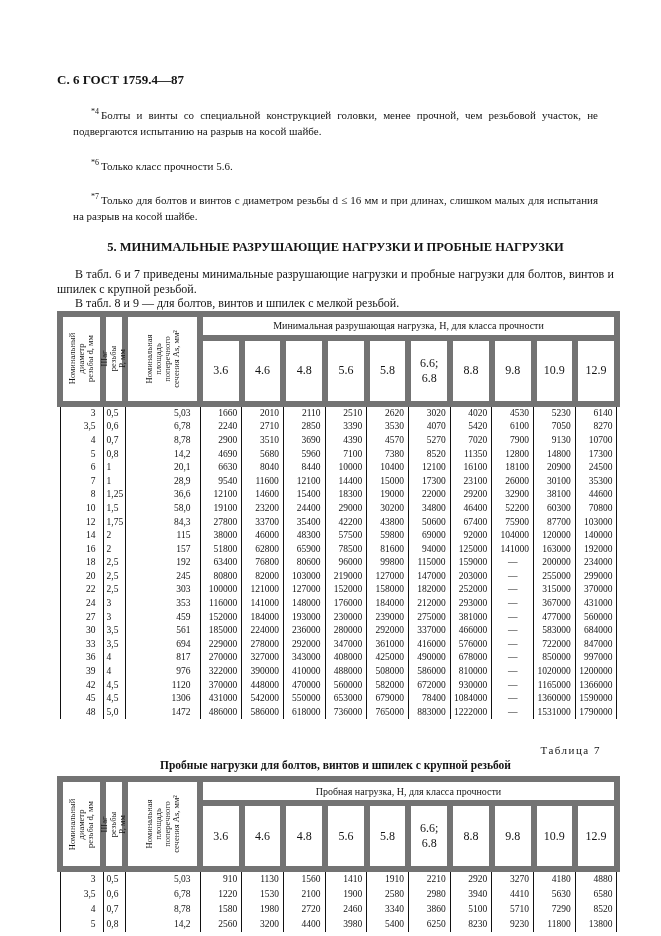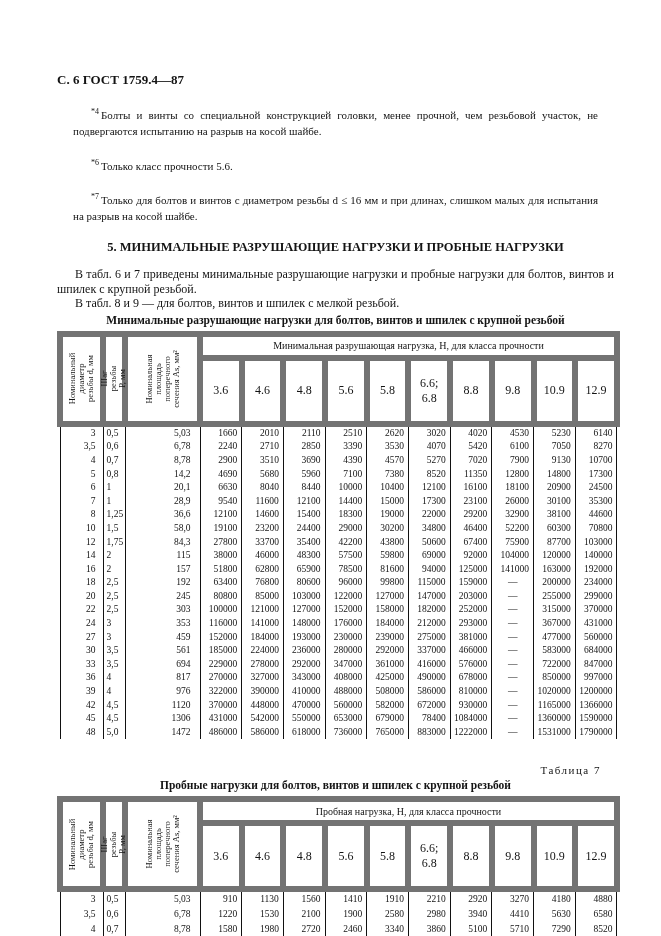--- a/index.html
+++ b/index.html
@@ -58,21 +58,20 @@
       <p class="footnote"><sup class="fn-marker">*6</sup><span>Только класс прочности 5.6.</span></p>
       <p class="footnote"><sup class="fn-marker">*7</sup><span>Только для болтов и винтов с диаметром резьбы d ≤ 16 мм и при длинах, слишком малых для испытания на разрыв на косой шайбе.</span></p>
     </div>
 
 
     <h2 class="section-title">5. МИНИМАЛЬНЫЕ РАЗРУШАЮЩИЕ НАГРУЗКИ И ПРОБНЫЕ НАГРУЗКИ</h2>
 
     <p class="body-par">В табл. 6 и 7 приведены минимальные разрушающие нагрузки и пробные нагрузки для болтов, винтов и шпилек с крупной резьбой.</p>
     <p class="body-par">В табл. 8 и 9 — для болтов, винтов и шпилек с мелкой резьбой.</p>
 
-    <div class="tbl-title">Минимальные разрушающие нагрузки для болтов, винтов и шпилек с крупной резьбой</div>
 
     <table class="gtable t6">
       <colgroup>
         <col class="co-d">
           <col class="co-p">
           <col class="co-a">
         <col class="co-n">
           <col class="co-n">
           <col class="co-n">
           <col class="co-n">
@@ -294,23 +293,23 @@
             <td class="c-n">159000</td>
             <td class="c-dash">—</td>
             <td class="c-n">200000</td>
             <td class="c-n">234000</td>
           </tr>
           <tr>
             <td class="c-d">20</td>
             <td class="c-p">2,5</td>
             <td class="c-a">245</td>
             <td class="c-n">80800</td>
-            <td class="c-n">85000</td>
+            <td class="c-n">82000</td>
             <td class="c-n">103000</td>
-            <td class="c-n">122000</td>
+            <td class="c-n">219000</td>
             <td class="c-n">127000</td>
             <td class="c-n">147000</td>
             <td class="c-n">203000</td>
             <td class="c-dash">—</td>
             <td class="c-n">255000</td>
             <td class="c-n">299000</td>
           </tr>
           <tr>
             <td class="c-d">22</td>
             <td class="c-p">2,5</td>

